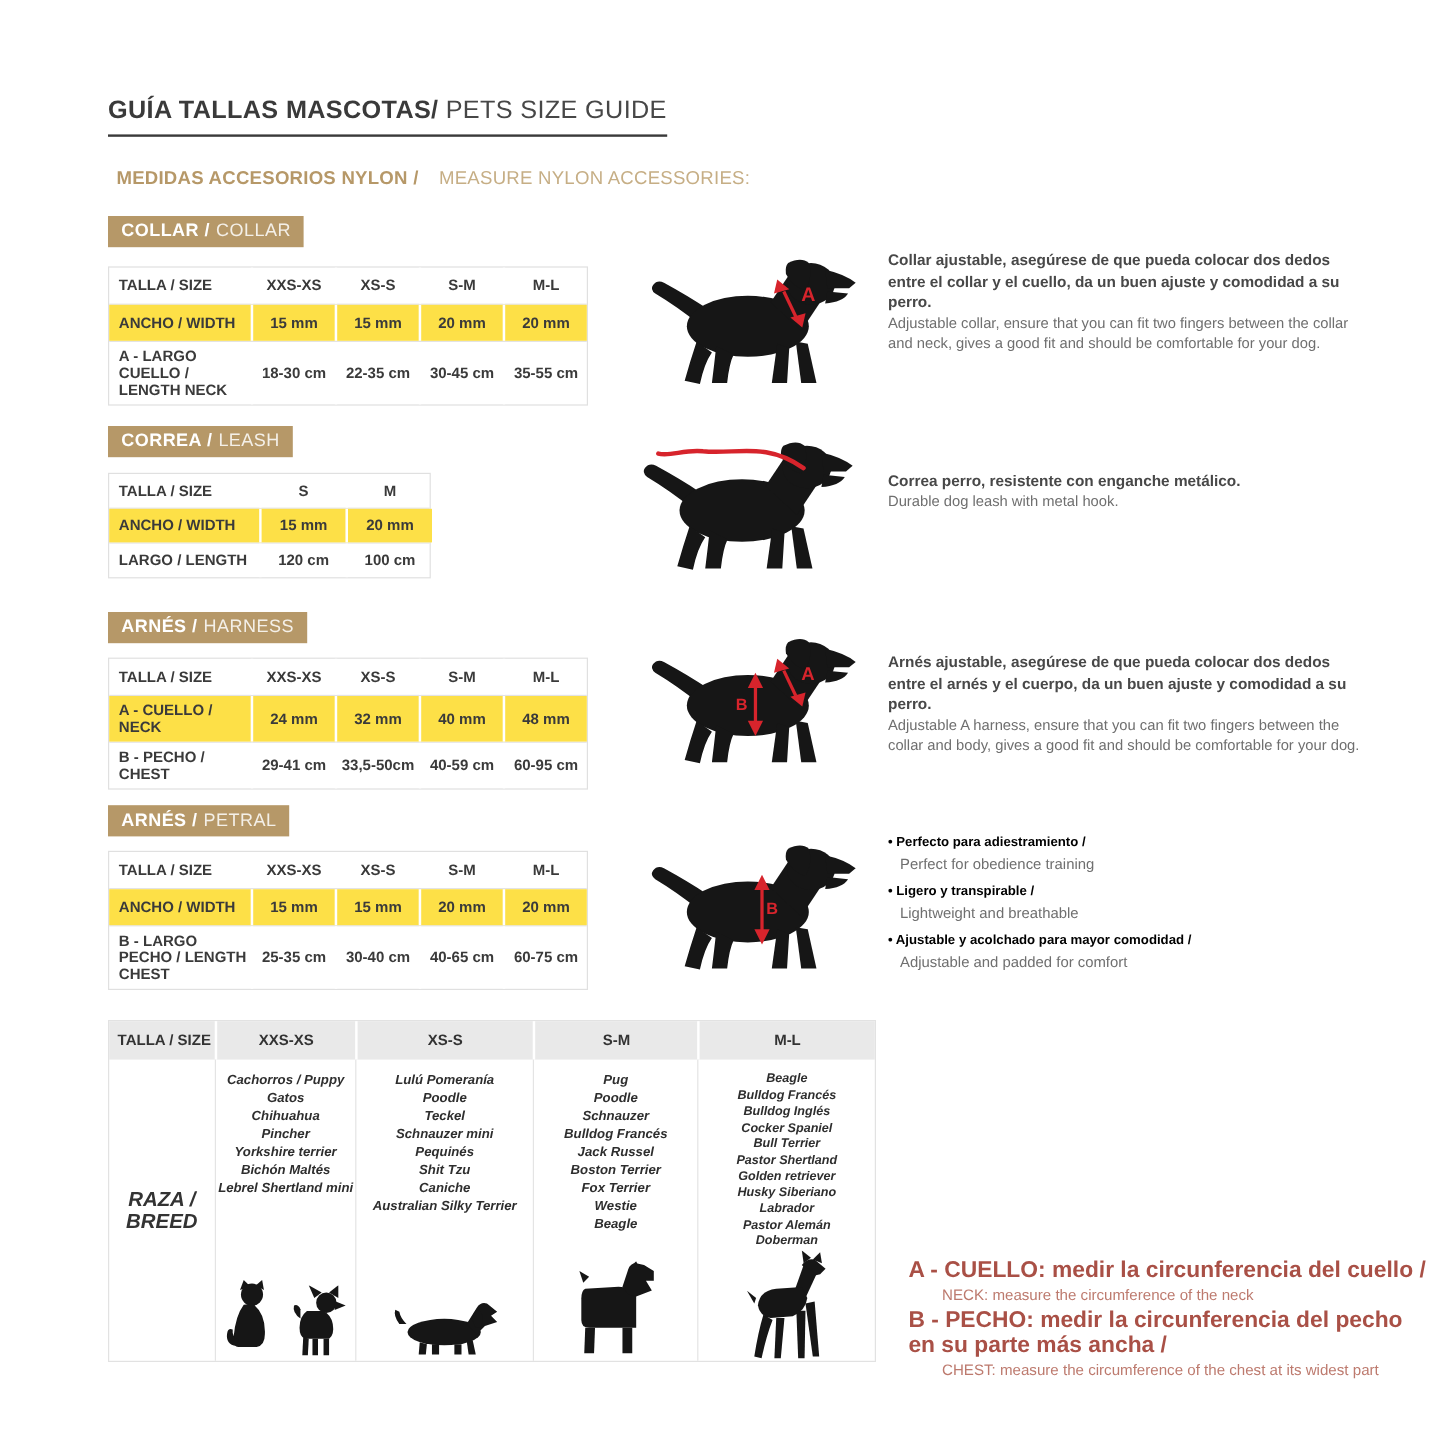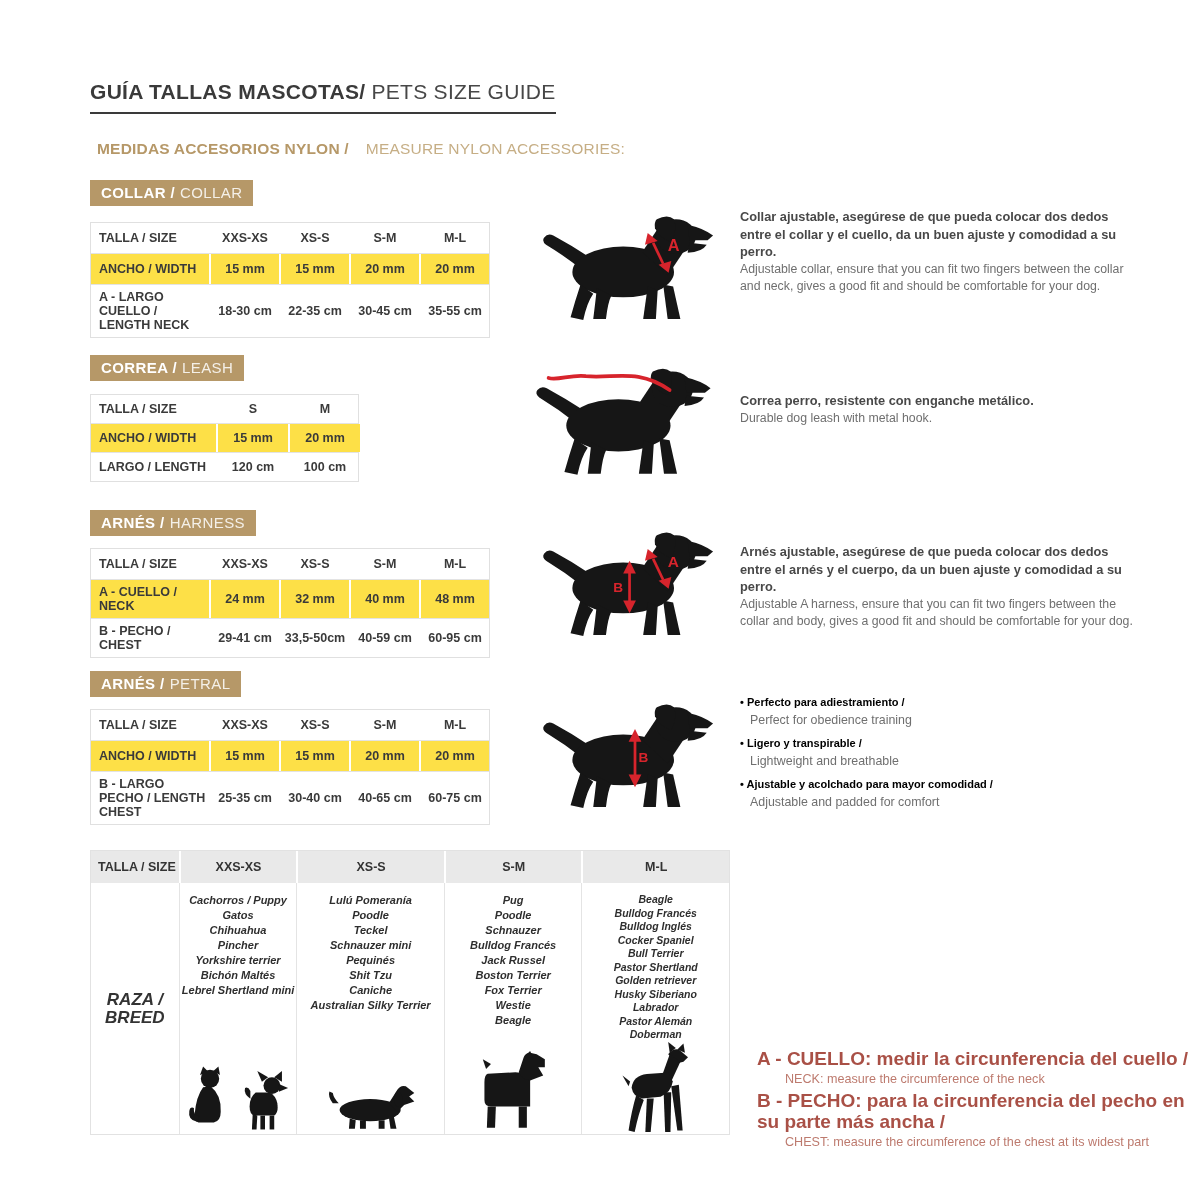--- a/index.html
+++ b/index.html
@@ -390,17 +390,17 @@
             </g>
           </svg>
         </div>
       </div>
     </div>
   </div>
 
   <div class="notes" data-name="measurement-notes">
     <div class="note-bold" data-name="note-a-es">A - CUELLO: medir la circunferencia del cuello /</div>
     <div class="note-light" data-name="note-a-en">NECK: measure the circumference of the neck</div>
-    <div class="note-bold" data-name="note-b-es">B - PECHO: para la circunferencia del pecho en su parte más ancha /</div>
+    <div class="note-bold" data-name="note-b-es">B - PECHO: medir la circunferencia del pecho en su parte más ancha /</div>
     <div class="note-light" data-name="note-b-en">CHEST: measure the circumference of the chest at its widest part</div>
   </div>
 
 </div>
 
 </body></html>

